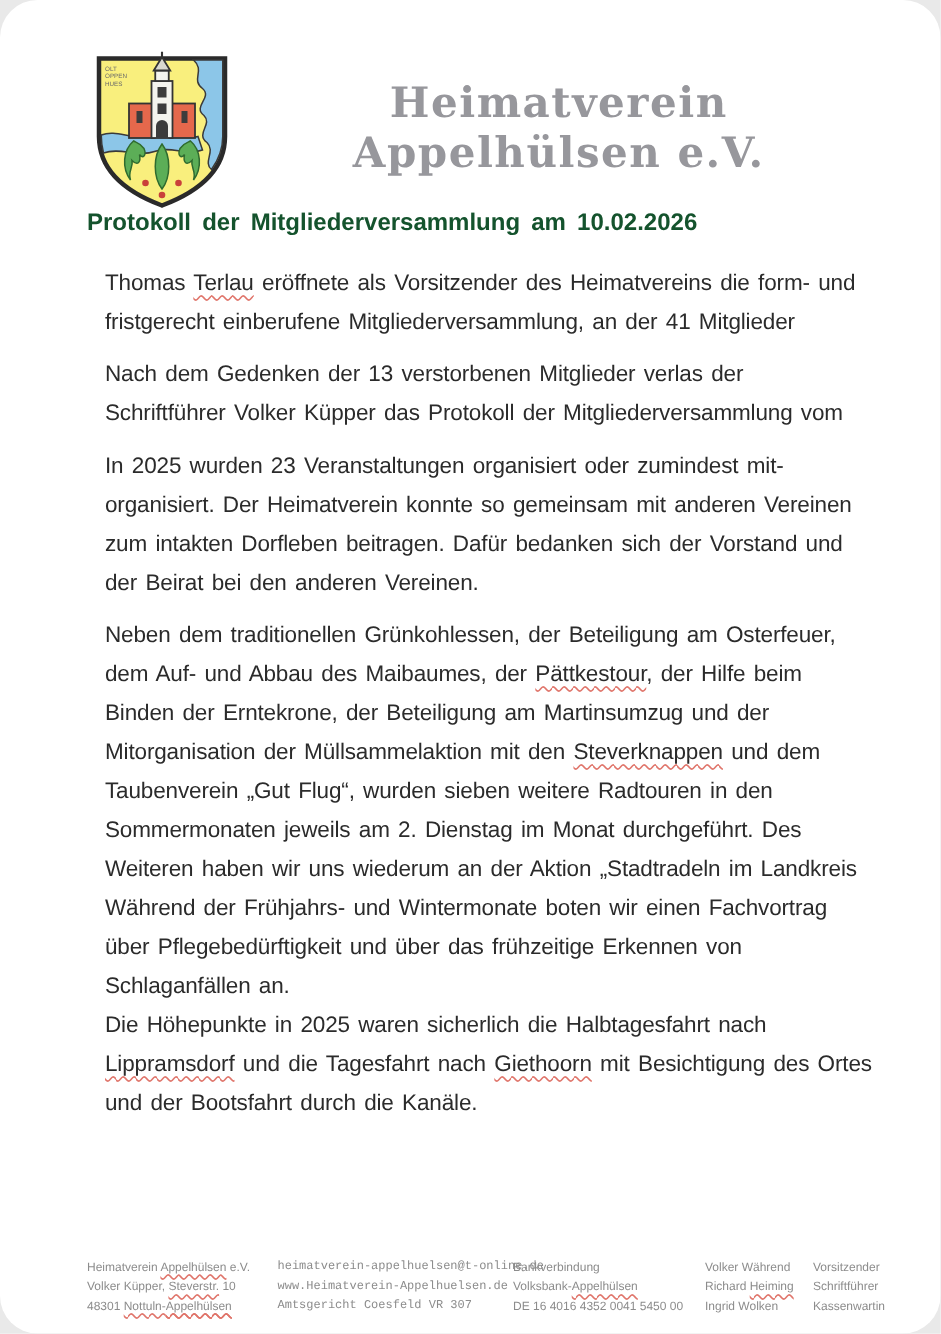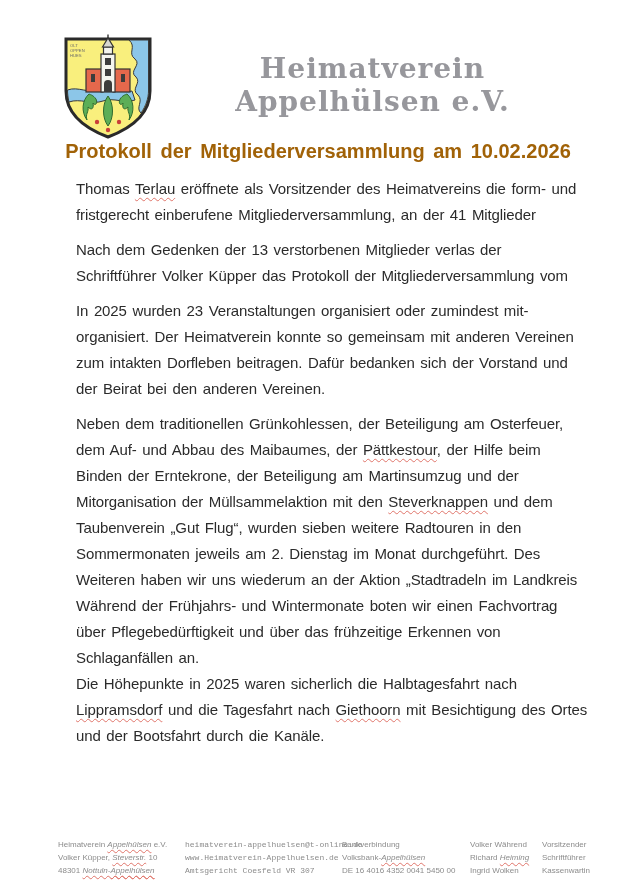--- a/index.html
+++ b/index.html
@@ -5,48 +5,48 @@
   html,body{margin:0;padding:0;background:#e9e9e9;}
   .page{
     position:relative;
     width:627px;height:889px;
     margin:0 auto;
     background:#ffffff;
     font-family:"Liberation Sans",sans-serif;
     color:#2b2b2b;
     overflow:hidden;
     box-sizing:border-box;
+    border-radius:25px;
   }
   
   .letterhead{
     position:absolute;top:34px;left:58px;right:40px;
     display:flex;align-items:flex-start;
   }
   .crest{width:100px;height:106px;flex:0 0 auto;}
   .org-name{
     flex:1;
     margin-top:18px;
     text-align:center;
     font-family:"DejaVu Serif",serif;
     font-weight:600;
     font-size:28px;
     letter-spacing:1px;
     color:#97979c;
   }
   
   .doc-title{
     position:absolute;top:140px;left:58px;right:49px;
-    text-align:center;
-    font-size:20px;font-weight:bold;
+    font-size:16px;font-weight:bold;
     word-spacing:3px;
-    color:#a16207;
+    color:#14532d;
   }
   
   .body-text{
-    position:absolute;top:176px;left:76px;right:10px;
+    position:absolute;top:176px;left:70px;right:10px;
     font-size:15px;
     letter-spacing:-0.1px;
     word-spacing:1.5px;
   }
   .para{margin:0 0 9px 0;}
   .para:last-child{margin-bottom:0;}
   .bline{line-height:26px;white-space:nowrap;}
   .misspell{
     text-decoration-line:underline;
     text-decoration-style:wavy;
@@ -60,21 +60,21 @@
     display:flex;
     font-size:8px;
     color:#8c8c8c;
   }
   .footer .fline{line-height:13px;white-space:nowrap;}
   .fcol1{width:127px;}
   .fcol2{width:157px;font-family:Liberation Mono, monospace;}
   .fcol3{width:128px;}
   .fcol4{width:72px;}
   .fcol5{flex:1;}
-  .footer .misspell{text-underline-offset:2px;font-style:italic;}
+  .footer .misspell{text-underline-offset:2px;}
 </style>
 </head>
 <body>
 
 <div class="page">
 
   <div class="letterhead">
     <svg class="crest" viewBox="0 0 100 106" xmlns="http://www.w3.org/2000/svg">
 
       <path d="M8 5 H92 V57 C92 80 74 94 50 103 C26 94 8 80 8 57 Z" fill="#f9ef7d" stroke="#2a2a2a" stroke-width="3"></path>

